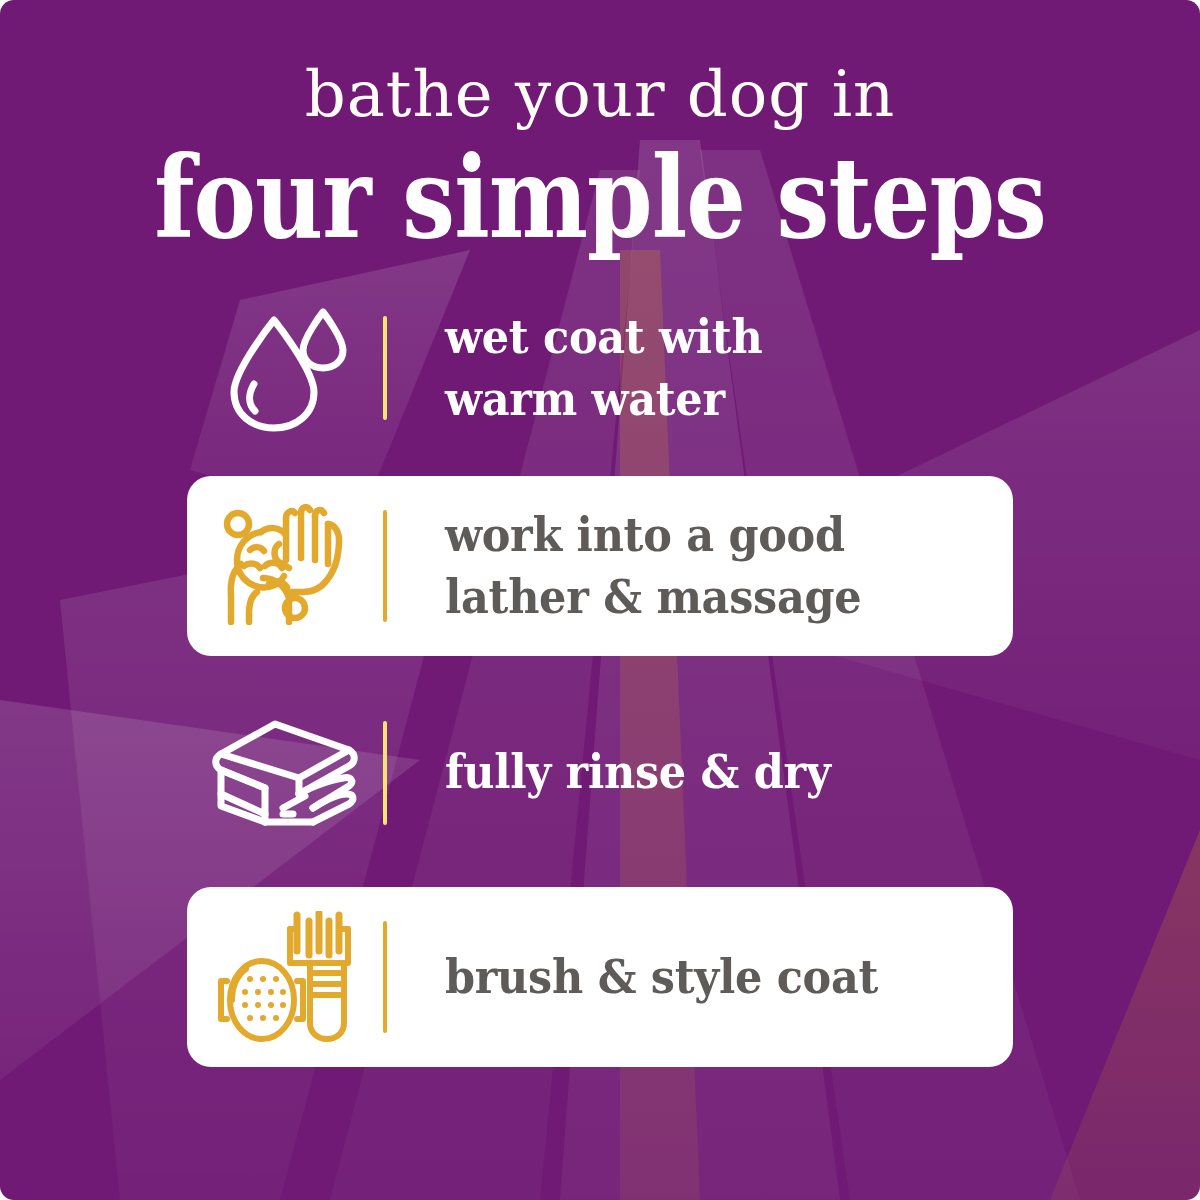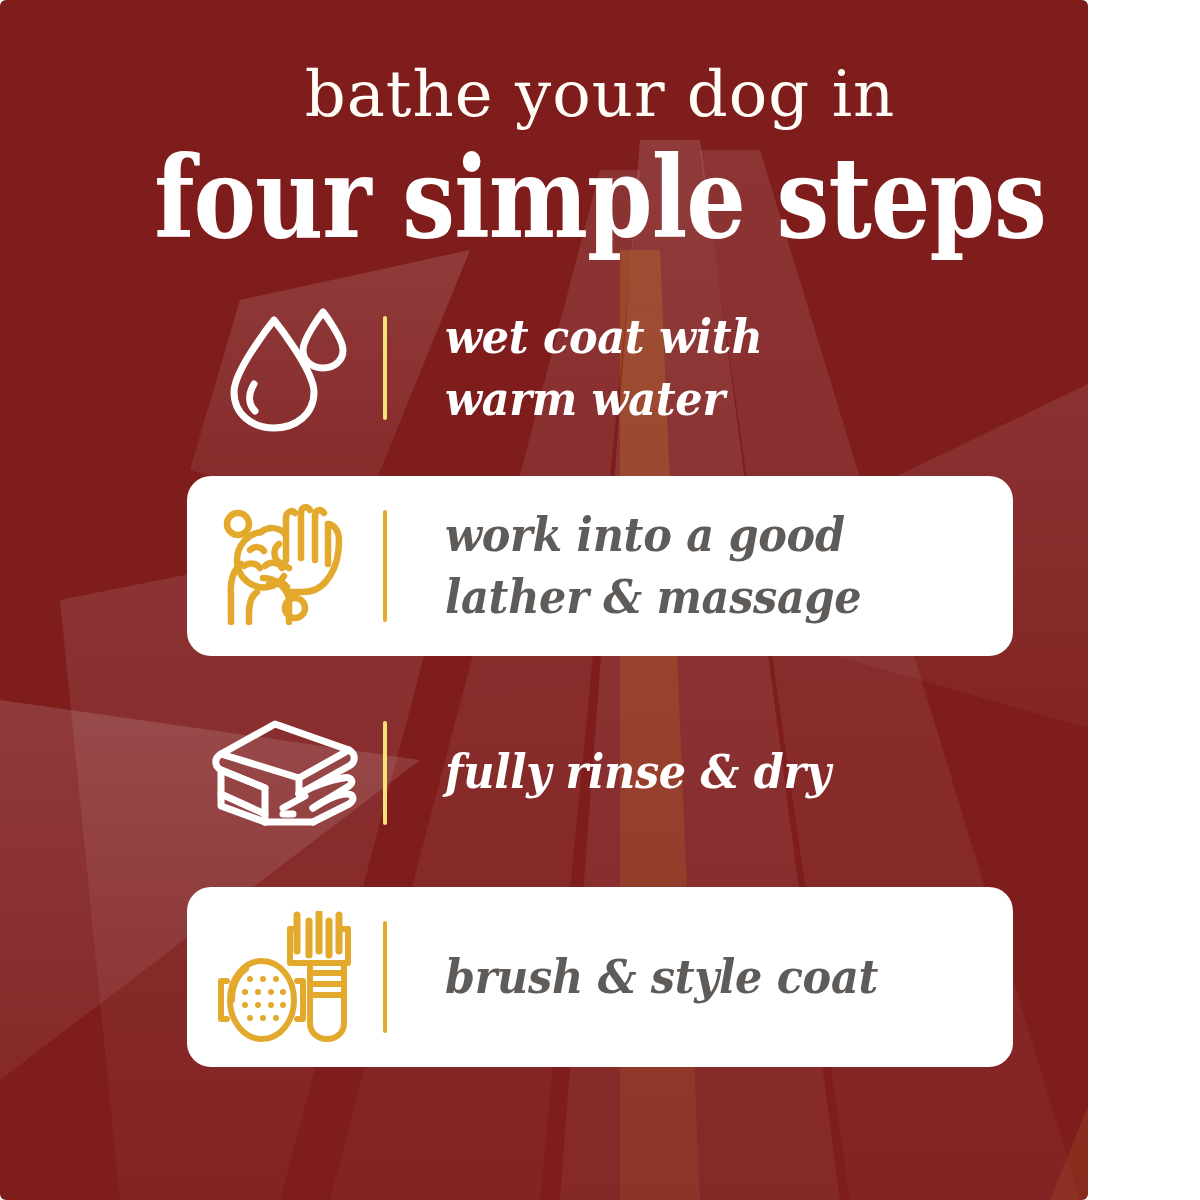--- a/index.html
+++ b/index.html
@@ -9,24 +9,24 @@
   }
   body {
     width: 1200px;
     height: 1200px;
     font-family: "Liberation Sans", sans-serif;
     overflow: hidden;
   }
 
   #poster {
     position: relative;
-    width: 1088px;
+    width: 1200px;
     height: 1200px;
-    background: #7f1d1d;
-    border-radius: 6px;
+    background: #701a75;
+    border-radius: 14px;
     overflow: hidden;
     box-sizing: border-box;
   }
 
   
   .rays {
     position: absolute;
     inset: 0;
     width: 1200px;
     height: 1200px;
@@ -62,21 +62,20 @@
     transform: scaleY(1.22) scaleX(1.02);
     transform-origin: center top;
   }
 
   
   .steps {
     position: absolute;
     top: 285px;
     left: 0;
     width: 1200px;
-    font-style: italic;
   }
 
   .step {
     position: relative;
     display: flex;
     align-items: center;
     box-sizing: border-box;
   }
 
   

